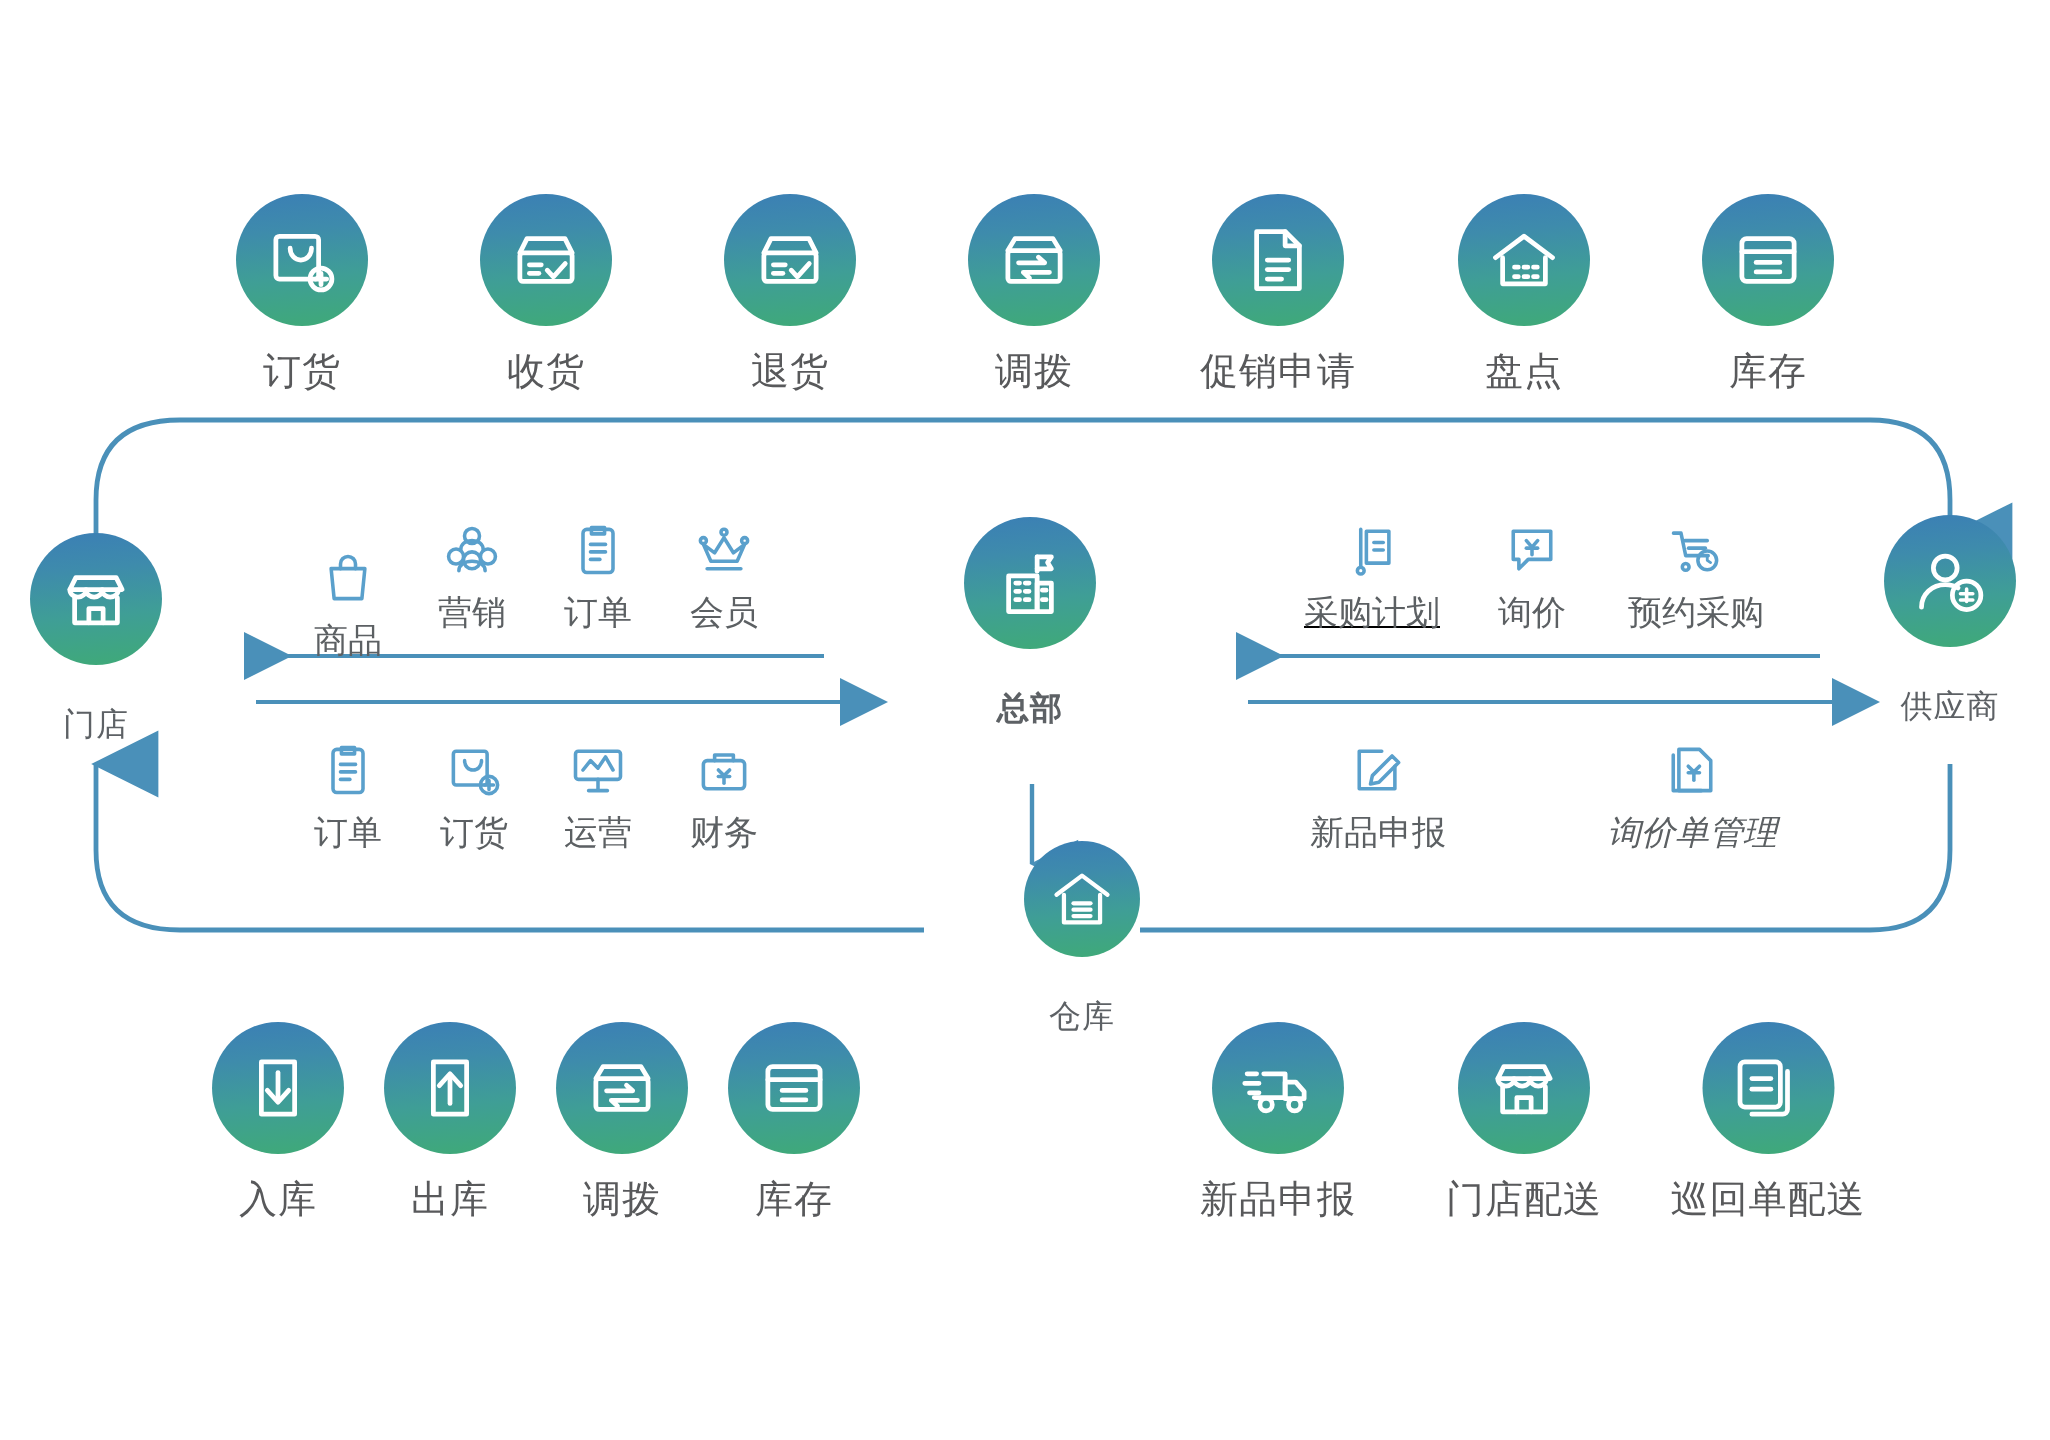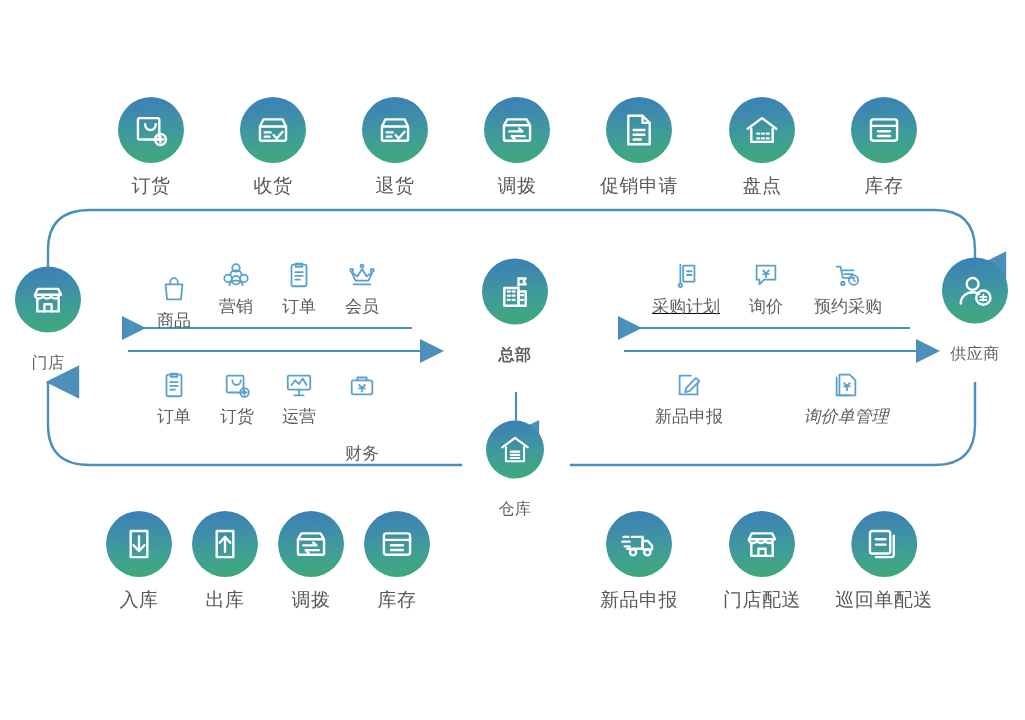--- a/index.html
+++ b/index.html
@@ -88,21 +88,21 @@
             <path d="M19 5v6"></path>
             <path d="M19 5h6l-1.6 2.4L25 10h-6"></path>
             <path d="M7 13h12v15H7z"></path>
             <path d="M19 16h6v12h-6z"></path>
             <path d="M10 16h1.6M14 16h1.6M10 19.5h1.6M14 19.5h1.6M10 23h1.6M14 23h1.6"></path>
             <path d="M21.2 19h1.6M21.2 23h1.6"></path>
           </svg>
         </div>
         <div class="node-label">总部</div>
       </div>
-      <div class="node core" style="left: 515px; top: 470px; transform: translate(-50%, -50%);">
+      <div class="node core" style="left: 541px; top: 470px; transform: translate(-50%, -50%);">
         <div class="disc" style="width:58px;height:58px">
           <svg width="34" height="34" viewBox="0 0 32 32" fill="none" stroke="#ffffff" stroke-width="2" stroke-linecap="round" stroke-linejoin="round">
             <path d="M4 14L16 5l12 9"></path>
             <path d="M7.5 14v13h17V14"></path>
             <path d="M12 18h8"></path>
             <path d="M12 21h8"></path>
             <path d="M12 24h8"></path>
           </svg>
         </div>
         <div class="node-label">仓库</div>
@@ -355,21 +355,21 @@
         <div class="glyph">
           <svg width="30" height="30" viewBox="0 0 32 32" fill="none" stroke="#5aa0cc" stroke-width="1.9" stroke-linecap="round" stroke-linejoin="round">
             <rect x="4" y="6" width="24" height="15" rx="1.5"></rect>
             <path d="M8 16l4-5 4 4 4-6 4 7"></path>
             <path d="M16 21v5"></path>
             <path d="M11 27h10"></path>
           </svg>
         </div>
         <div class="chip-label">运营</div>
       </div>
-      <div class="chip" style="left: 362px; top: 366px; gap: 37px;">
+      <div class="chip" style="left: 362px; top: 366px;">
         <div class="glyph">
           <svg width="30" height="30" viewBox="0 0 32 32" fill="none" stroke="#5aa0cc" stroke-width="1.9" stroke-linecap="round" stroke-linejoin="round">
             <rect x="5" y="11" width="22" height="15" rx="2"></rect>
             <path d="M11 11V8h10v3"></path>
             <path d="M13 16l3 3 3-3"></path>
             <path d="M13 19.5h6"></path>
             <path d="M16 19v4"></path>
           </svg>
         </div>
         <div class="chip-label">财务</div>

